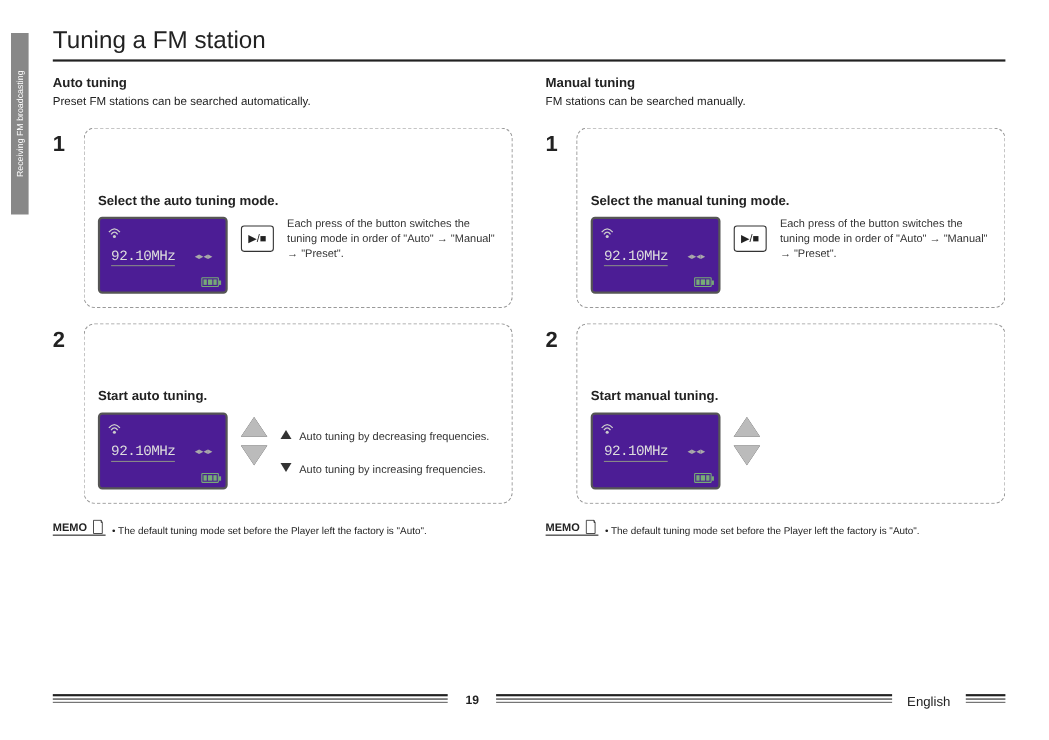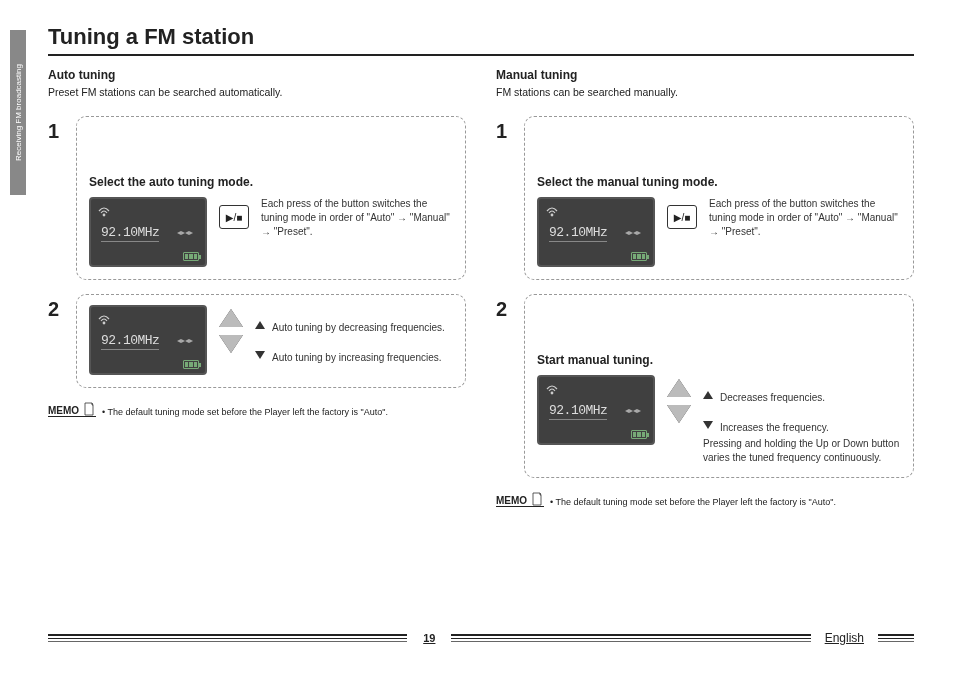--- a/index.html
+++ b/index.html
@@ -27,21 +27,21 @@
     align-items: center;
     justify-content: center;
     padding: 6px 0;
     transform: rotate(180deg);
   }
   .page {
     padding: 24px 40px 0 48px;
   }
   .title {
     font-size: 22px;
-    font-weight: bold;
+    font-weight: normal;
     border-bottom: 2px solid #222;
     padding-bottom: 4px;
     margin-bottom: 12px;
   }
   .columns {
     display: flex;
     gap: 30px;
   }
   .col { flex: 1; }
   .subhead {
@@ -77,21 +77,21 @@
     margin-top: 48px;
   }
   .step-row {
     display: flex;
     gap: 12px;
     align-items: flex-start;
   }
   .lcd {
     width: 118px;
     height: 70px;
-    background: #404040;
+    background: #4c1d95;
     border: 2px solid #555;
     border-radius: 4px;
     position: relative;
     flex-shrink: 0;
   }
   .lcd-signal {
     position: absolute;
     top: 6px; left: 6px;
     width: 14px; height: 14px;
   }
@@ -192,23 +192,22 @@
     display:inline-block;
     vertical-align: bottom;
     margin-left: 2px;
   }
   .footer {
     position: absolute;
     bottom: 28px;
     left: 48px;
     right: 40px;
     display: flex;
-    align-items: center;
+    align-items: flex-start;
     gap: 10px;
-    text-decoration: underline;
   }
   .rule-block {
     flex: 1;
     display: flex;
     flex-direction: column;
     gap: 2px;
   }
   .rule-block .r1 { height: 1.5px; background: #222; }
   .rule-block .r2 { height: 1px; background: #222; }
   .rule-block .r3 { height: 0.7px; background: #666; }
@@ -259,20 +258,21 @@
             </div>
             <div class="play-btn">▶/■</div>
             <div class="desc">Each press of the button switches the tuning mode in order of "Auto" → "Manual" → "Preset".</div>
           </div>
         </div>
       </div>
 
       <div class="step">
         <div class="step-num">2</div>
         <div class="step-box">
+          <div class="step-title">Start auto tuning.</div>
           <div class="step-row">
             <div class="lcd">
               <svg class="lcd-signal" viewBox="0 0 14 14">
                   <path d="M2 6 Q7 0 12 6" stroke="#ccc" fill="none" stroke-width="1.2"></path>
                   <path d="M4 8 Q7 4 10 8" stroke="#ccc" fill="none" stroke-width="1.2"></path>
                   <circle cx="7" cy="10" r="1.4" fill="#ccc"></circle>
                 </svg>
               <div class="lcd-freq">92.10MHz</div>
               <div class="lcd-arrows">◂▸◂▸</div>
               <div class="lcd-batt">
@@ -361,31 +361,20 @@
                   <div class="lcd-batt-bars">
                     <span></span>
                     <span></span>
                     <span></span>
                   </div>
                 </div>
             </div>
             <div class="tri-col">
               <div class="tri up"></div>
               <div class="tri down"></div>
-            </div>
-            <div class="desc">
-              <div class="row">
-                  <span class="mini-tri up"></span>
-                  <span>Decreases frequencies.</span>
-                </div>
-              <div class="row">
-                  <span class="mini-tri down"></span>
-                  <span>Increases the frequency.</span>
-                </div>
-              <div>Pressing and holding the Up or Down button varies the tuned frequency continuously.</div>
             </div>
           </div>
         </div>
       </div>
 
       <div class="memo-row">
         <span class="memo-label">
           <span>MEMO</span>
           <svg class="memo-note-icon" viewBox="0 0 10 14">
               <path d="M1 1 H8 L9 3 V13 H1 Z" fill="none" stroke="#333" stroke-width="0.8"></path>

